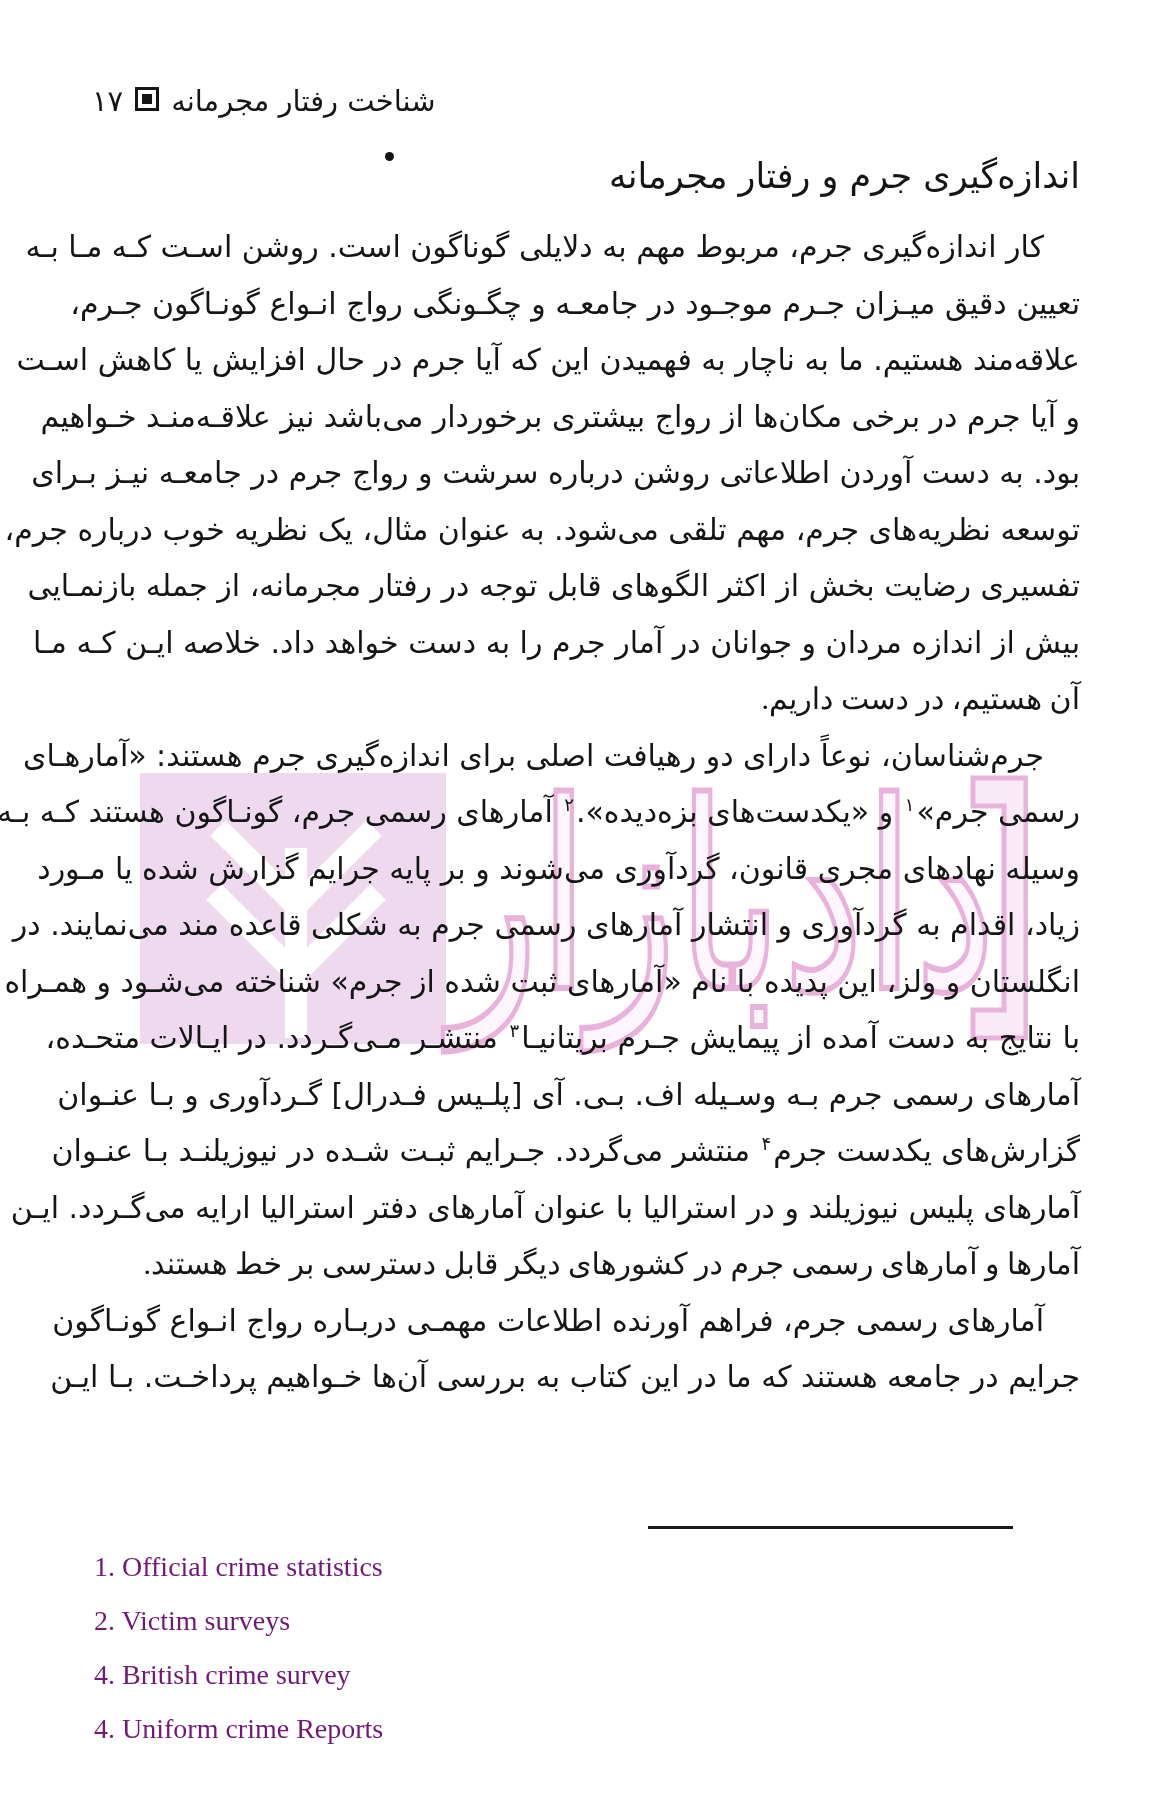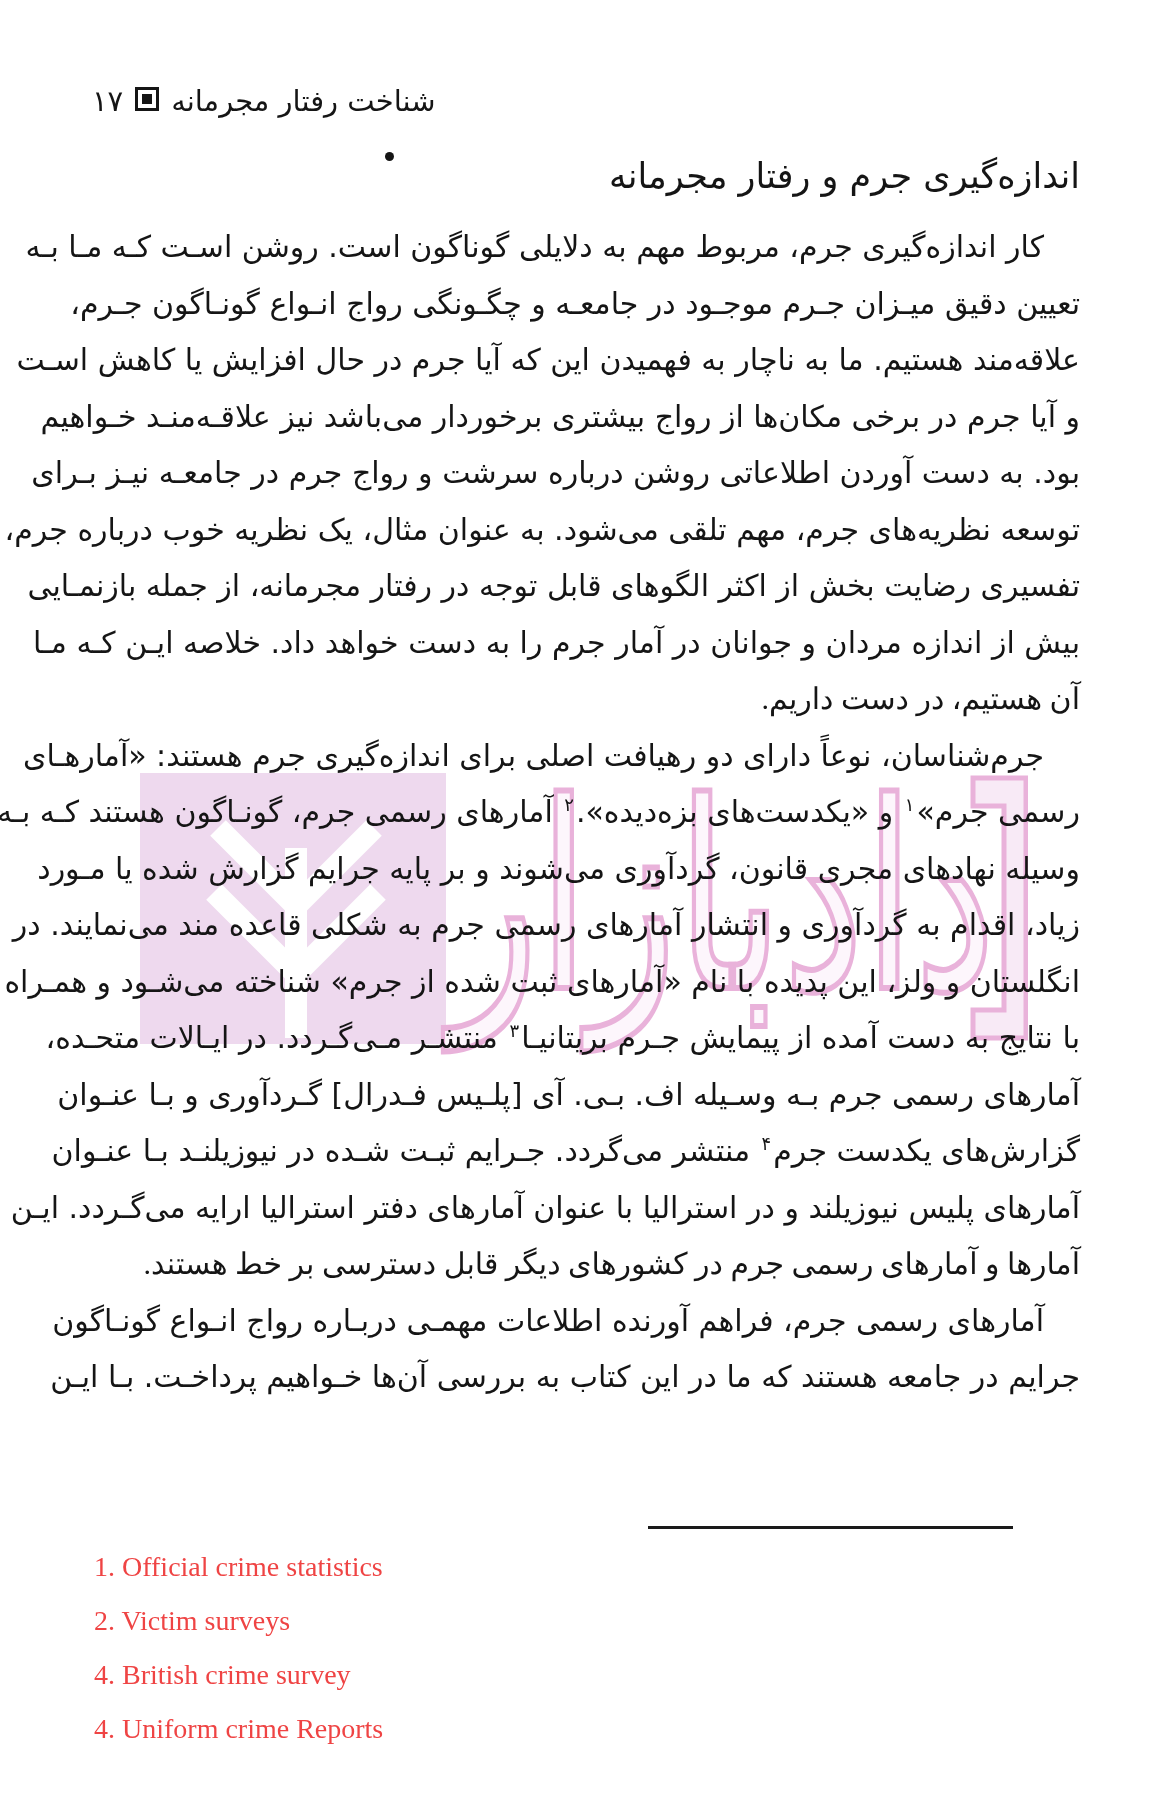--- a/index.html
+++ b/index.html
@@ -54,21 +54,21 @@
     font-size:18px;vertical-align:super;line-height:0;
     padding:0 2px;
   }
   
   .footnote-rule{
     position:absolute;left:648px;top:1526px;width:365px;height:3px;background:#1a1a1a;z-index:1;
   }
   .footnotes{
     position:absolute;left:94px;top:1540px;z-index:1;
     direction:ltr;font-family:"Liberation Serif",serif;
-    font-size:28px;line-height:54px;color:#ef4444;
+    font-size:28px;line-height:54px;color:#701a75;
   }
 </style>
 </head>
 <body>
 
 <div class="page">
 
   <div class="running-header"><span class="htitle">شناخت رفتار مجرمانه</span><span class="sq-icon"></span><span class="pagenum">۱۷</span></div>
 
   <div class="ink-dot"></div>

